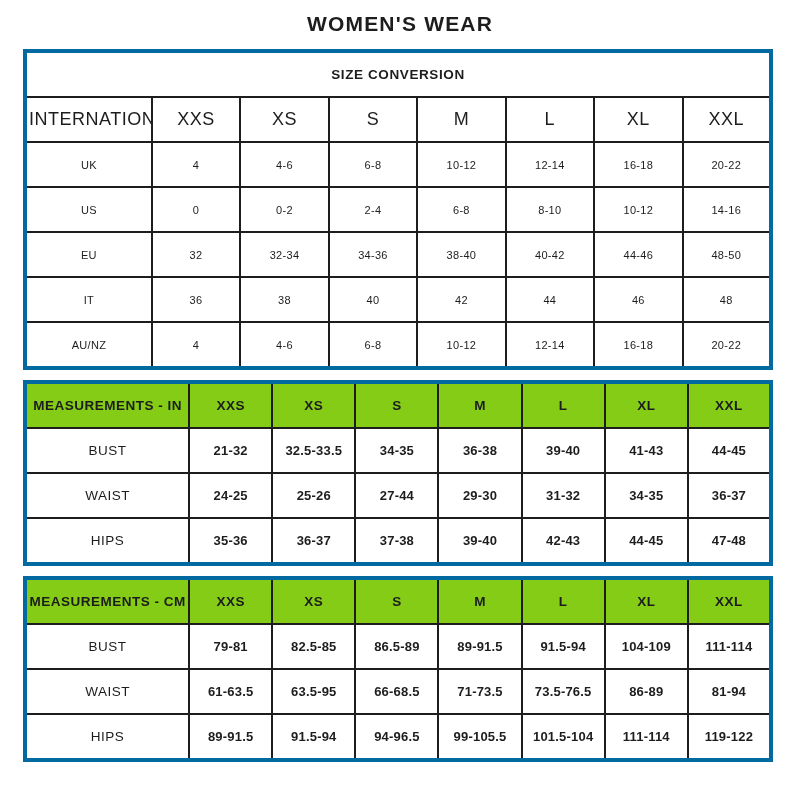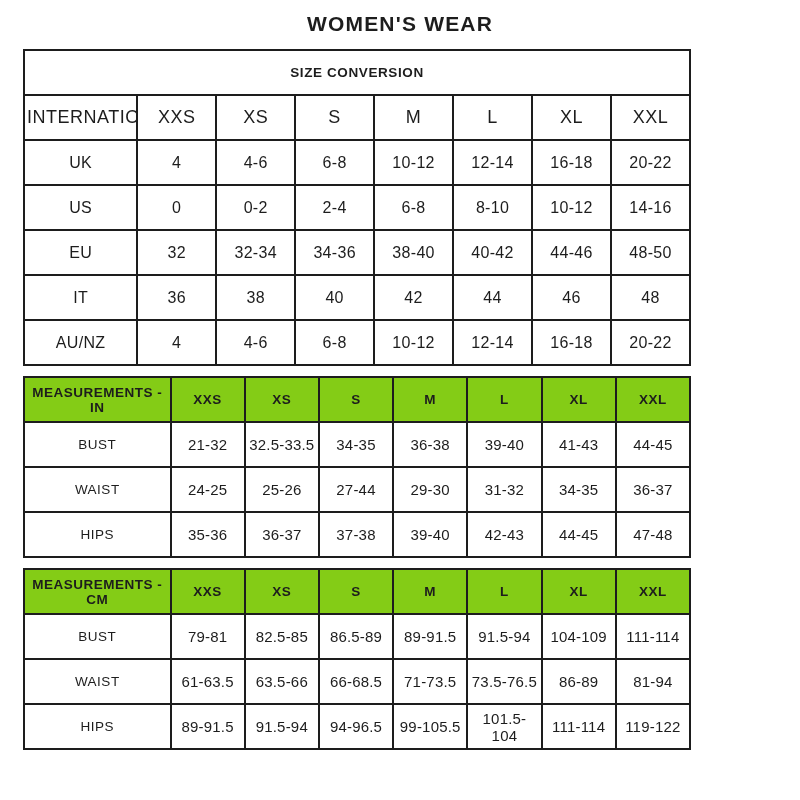--- a/index.html
+++ b/index.html
@@ -20,23 +20,23 @@
     text-align: center;
     font-size: 21px;
     font-weight: bold;
     letter-spacing: 1.2px;
     margin: 4px 0 13px 0;
     color: #1d1d1d;
   }
   table.chart {
     border-collapse: collapse;
     table-layout: fixed;
-    width: 668px;
+    width: 750px;
     margin-bottom: 10px;
-    border: 1px solid #0369a1;
+    border: 4px solid #0369a1;
   }
   table.chart th, table.chart td {
     border: 2px solid #1d1d1d;
     text-align: center;
     vertical-align: middle;
     height: 43px;
     padding: 0 2px;
     background: #ffffff;
     overflow: hidden;
   }
@@ -46,38 +46,38 @@
     font-weight: bold;
     letter-spacing: 0.6px;
   }
   .t1 th.colhead {
     background: #ffffff;
     font-size: 18px;
     font-weight: 500;
     letter-spacing: 0.5px;
   }
   .t1 td.rowlabel, .t1 td.val {
-    font-size: 16px;
+    font-size: 11px;
     font-weight: 400;
     letter-spacing: 0.3px;
   }
   .tm th.colhead {
     background: #84cc16;
     font-size: 13.5px;
     font-weight: bold;
     letter-spacing: 0.5px;
   }
   .tm td.rowlabel {
     font-size: 13.5px;
     font-weight: 400;
     letter-spacing: 0.5px;
   }
   .tm td.val {
-    font-size: 15px;
-    font-weight: 400;
+    font-size: 13px;
+    font-weight: 700;
     letter-spacing: 0.2px;
   }
 </style>
 </head>
 <body>
 
 <div class="page">
 
   <h1 class="page-title">WOMEN'S WEAR</h1>
 
@@ -248,21 +248,21 @@
         <td class="val">82.5-85</td>
         <td class="val">86.5-89</td>
         <td class="val">89-91.5</td>
         <td class="val">91.5-94</td>
         <td class="val">104-109</td>
         <td class="val">111-114</td>
       </tr>
       <tr>
         <td class="rowlabel">WAIST</td>
         <td class="val">61-63.5</td>
-        <td class="val">63.5-66</td>
+        <td class="val">63.5-95</td>
         <td class="val">66-68.5</td>
         <td class="val">71-73.5</td>
         <td class="val">73.5-76.5</td>
         <td class="val">86-89</td>
         <td class="val">81-94</td>
       </tr>
       <tr>
         <td class="rowlabel">HIPS</td>
         <td class="val">89-91.5</td>
         <td class="val">91.5-94</td>

